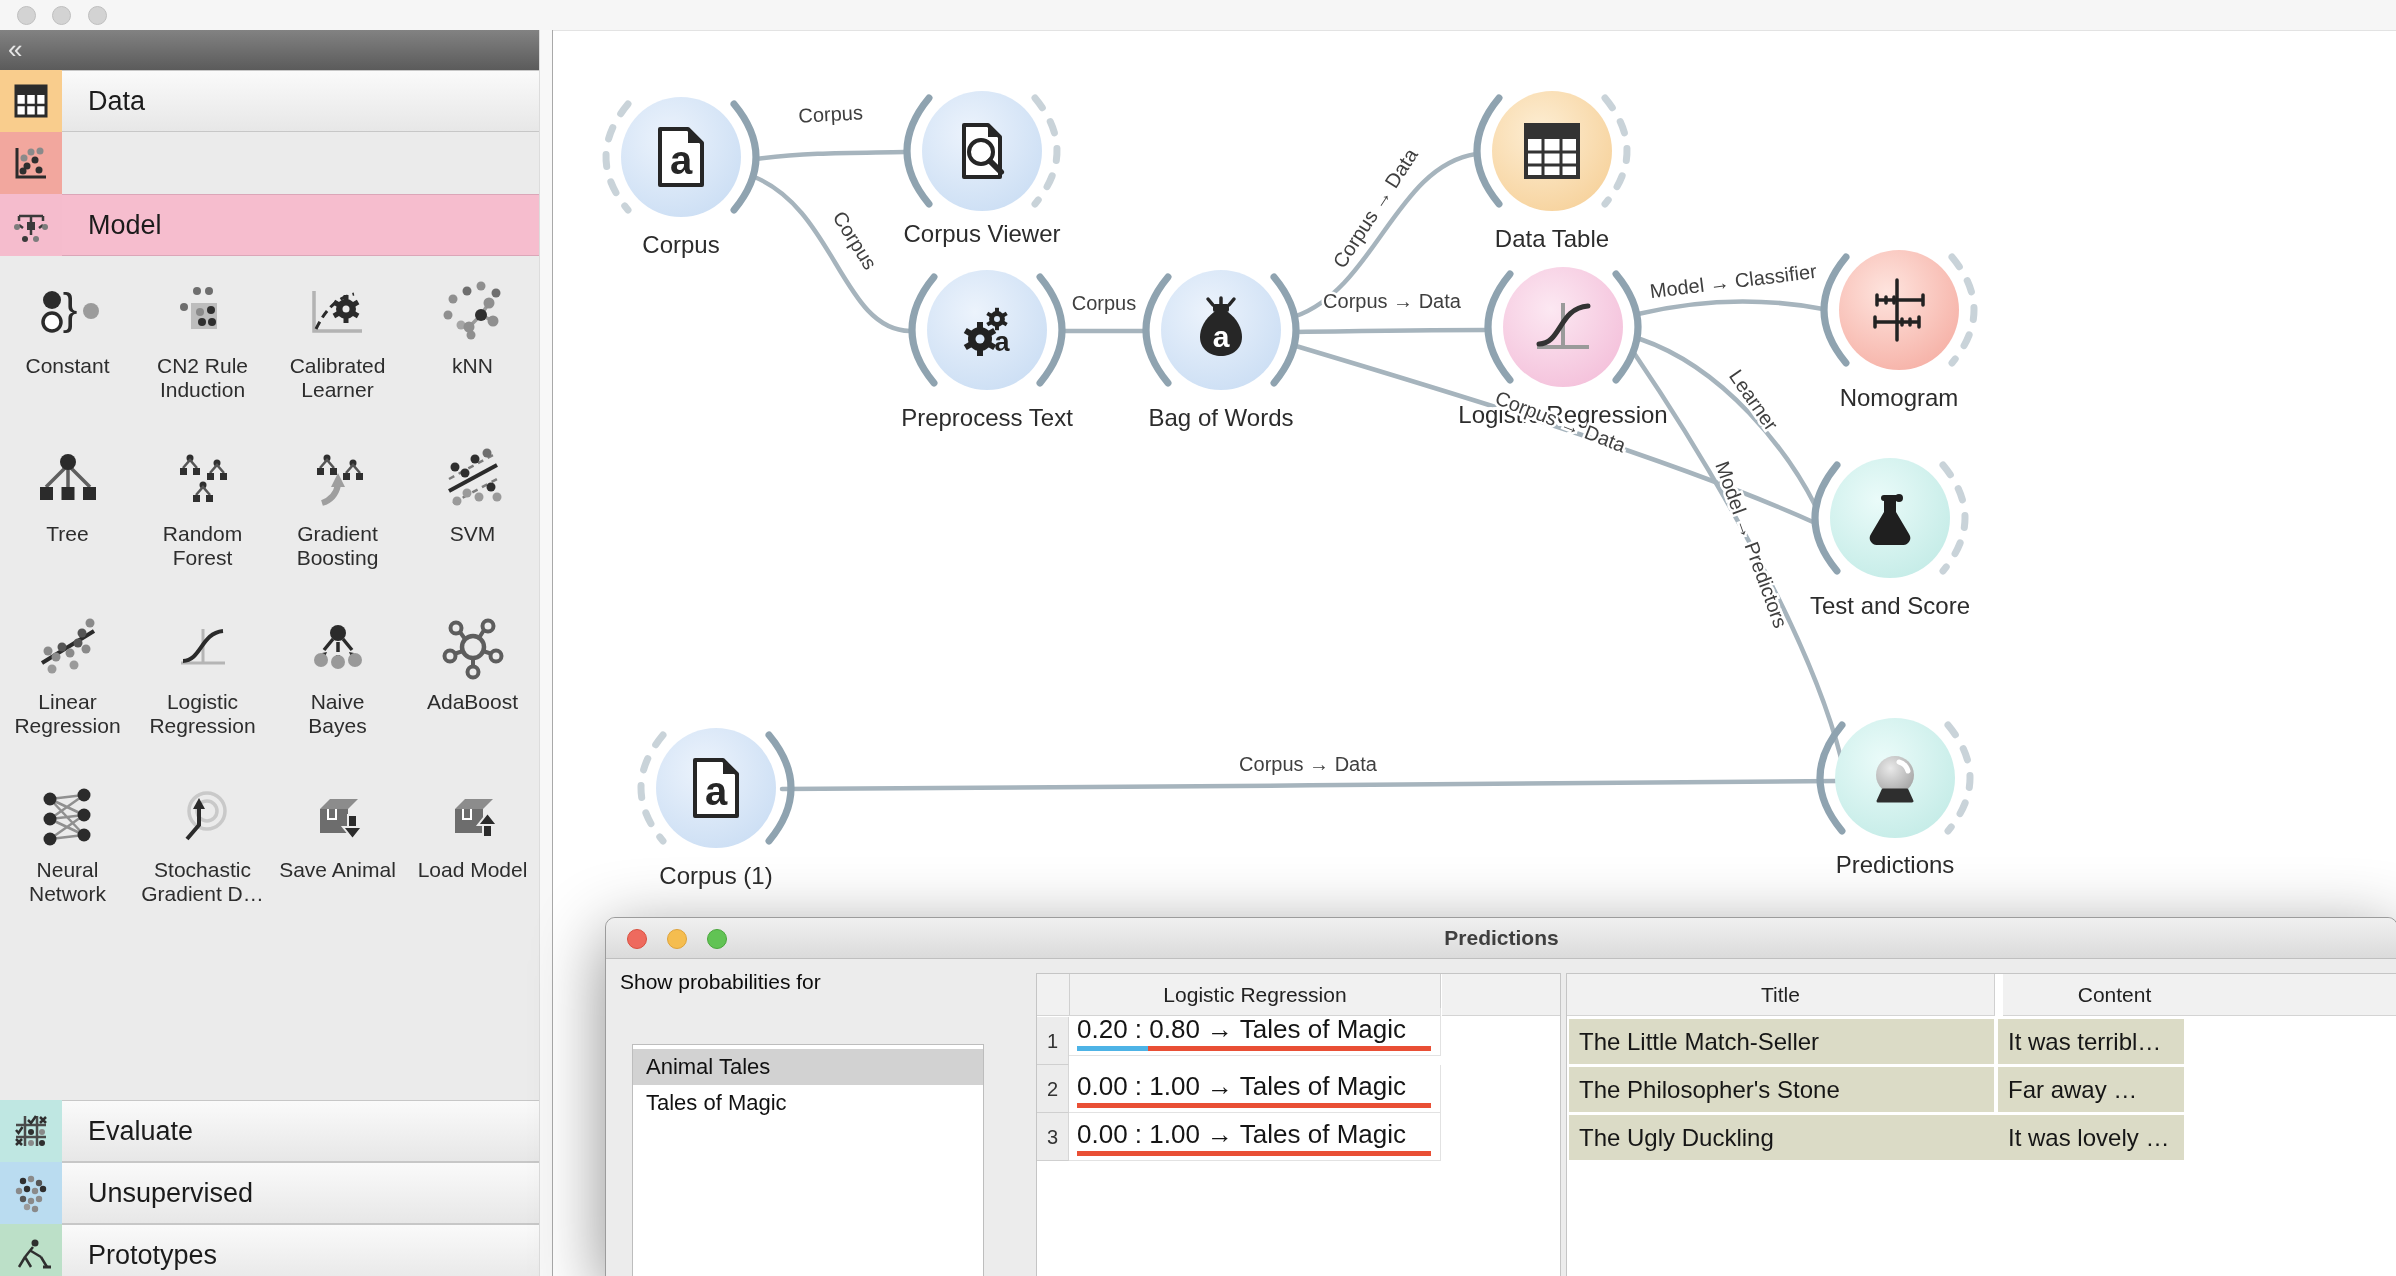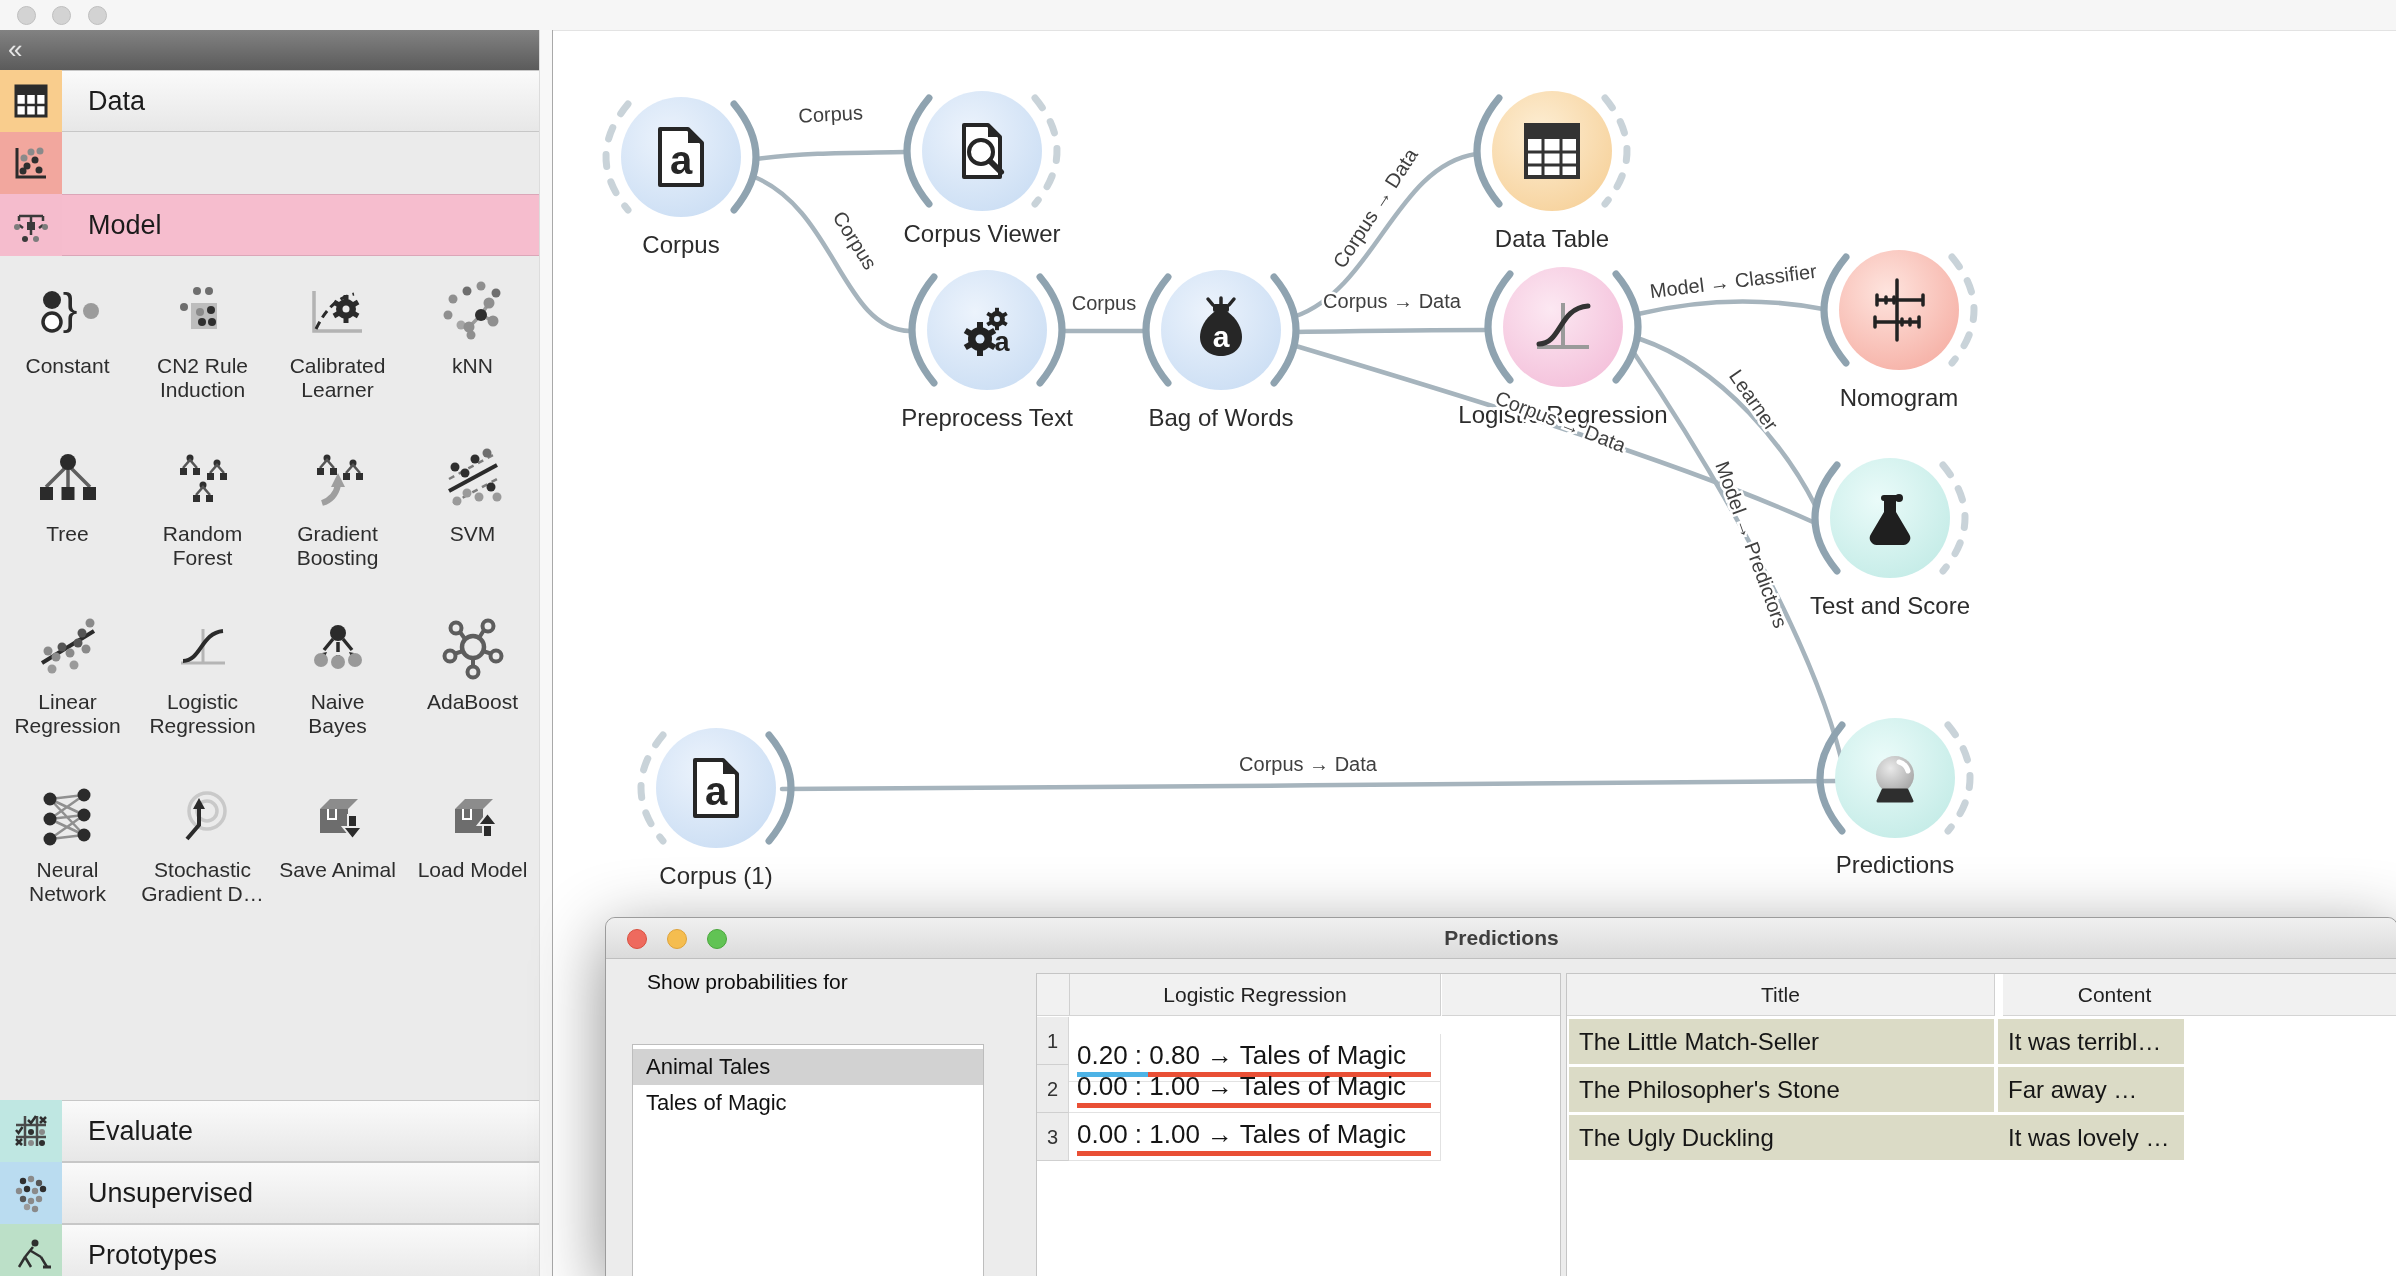--- a/index.html
+++ b/index.html
@@ -17,21 +17,21 @@
   .widgetgrid{height:834px;flex:none;display:grid;grid-template-columns:repeat(4,135px);grid-auto-rows:168px;padding-top:10px;justify-items:center;overflow:hidden;}
   .witem{width:132px;display:flex;flex-direction:column;align-items:center;padding-top:10px;cursor:pointer;}
   .wicon{width:70px;height:70px;flex:none;}
   .wlabel{margin-top:8px;font-size:21px;line-height:1.15;color:#2d2d2d;text-align:center;white-space:pre-line;}
   .sidegutter{position:absolute;right:0;top:0;width:12px;height:100%;background:#f8f8f8;border-left:1px solid #dcdcdc;}
   
   .pwindow{position:absolute;left:605px;top:917px;width:1791px;height:359px;background:#ececec;border:1px solid #9c9c9c;border-radius:10px 10px 0 0;box-shadow:0 18px 70px rgba(0,0,0,.45);z-index:4;}
   .ptitlebar{position:absolute;left:0;top:0;right:0;height:40px;background:linear-gradient(#f0f0f0,#dbdbdb);border-bottom:1px solid #bfbfbf;border-radius:10px 10px 0 0;}
   .ptitle{text-align:center;line-height:40px;font-size:21px;font-weight:bold;color:#3f3f3f;}
   .plight{position:absolute;top:11px;width:18px;height:18px;border-radius:50%;cursor:pointer;}
-  .showprob{position:absolute;left:41px;top:52px;font-size:21px;color:#0c0c0c;}
+  .showprob{position:absolute;left:14px;top:52px;font-size:21px;color:#0c0c0c;}
   .problist{position:absolute;left:26px;top:91px;width:352px;height:266px;background:#fff;border:1px solid #bdbdbd;padding-top:4px;box-sizing:border-box;margin-top:35px;}
   .pitem{height:36px;line-height:36px;padding-left:13px;font-size:22px;color:#111;}
   .pitem.sel{background:#d2d2d2;}
   .pane{position:absolute;top:55px;height:303px;background:#fff;border:1px solid #c5c5c5;overflow:hidden;}
   .phdr{position:absolute;top:0;height:42px;background:#f1f1f1;border-bottom:1px solid #d4d4d4;font-size:21px;color:#222;text-align:center;line-height:42px;box-sizing:border-box;}
   .rownum{position:absolute;left:0;width:32px;height:48px;background:#ececec;border-bottom:1px solid #cfcfcf;border-right:1px solid #d6d6d6;text-align:center;line-height:48px;font-size:20px;color:#333;box-sizing:border-box;}
   .predcell{position:absolute;left:32px;width:372px;height:48px;border-bottom:1px solid #e2e2e2;border-right:1px solid #e2e2e2;box-sizing:border-box;}
   .predtext{font-size:26px;color:#151515;padding-left:8px;line-height:42px;white-space:nowrap;}
   .pbar{position:absolute;left:8px;width:354px;bottom:4px;height:5px;display:flex;}
   .pbar .blue{background:#4db3e6;}
@@ -593,21 +593,21 @@
       <div class="pitem sel">Animal Tales</div>
       <div class="pitem">Tales of Magic</div>
     </div>
 
     <div class="pane" style="left:430px;width:523px">
       <div class="phdr" style="left:0;width:32px"></div>
       <div class="phdr" style="left:32px;width:372px;border-left:1px solid #d0d0d0;border-right:1px solid #d0d0d0">Logistic Regression</div>
       <div class="phdr" style="left:405px;right:0"></div>
 
       <div class="rownum" style="top:43px">1</div>
-      <div class="predcell" style="top:60px">
+      <div class="predcell" style="top:34px">
         <div class="predtext">0.20 : 0.80 → Tales of Magic</div>
         <div class="pbar">
             <div class="blue" style="width: 20%;"></div>
             <div class="red"></div>
           </div>
       </div>
       <div class="rownum" style="top:91px">2</div>
       <div class="predcell" style="top:91px">
         <div class="predtext">0.00 : 1.00 → Tales of Magic</div>
         <div class="pbar">

